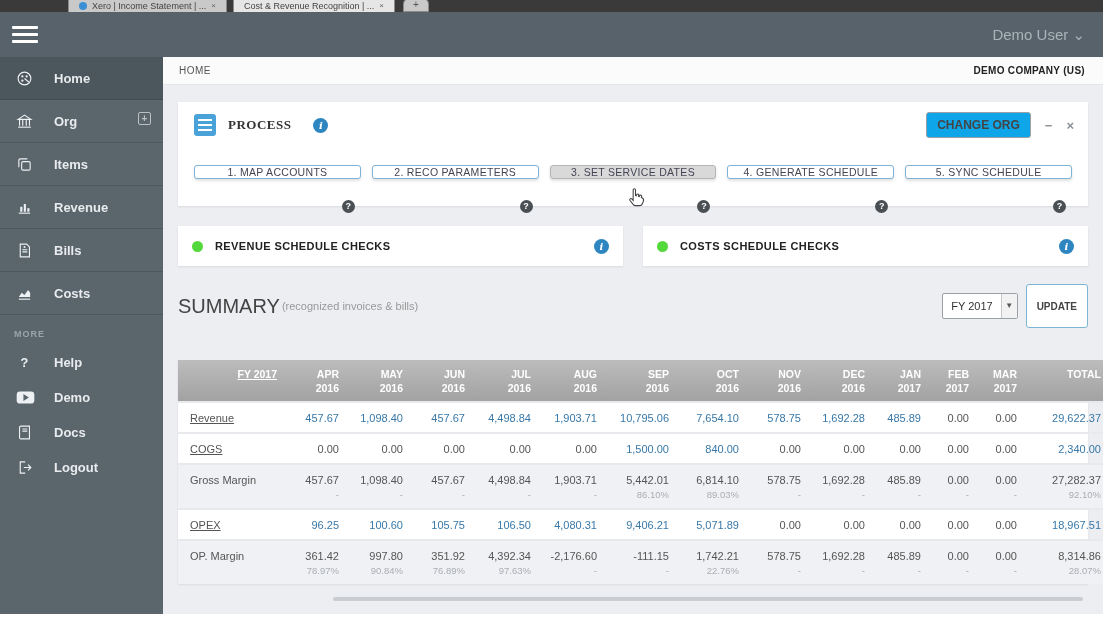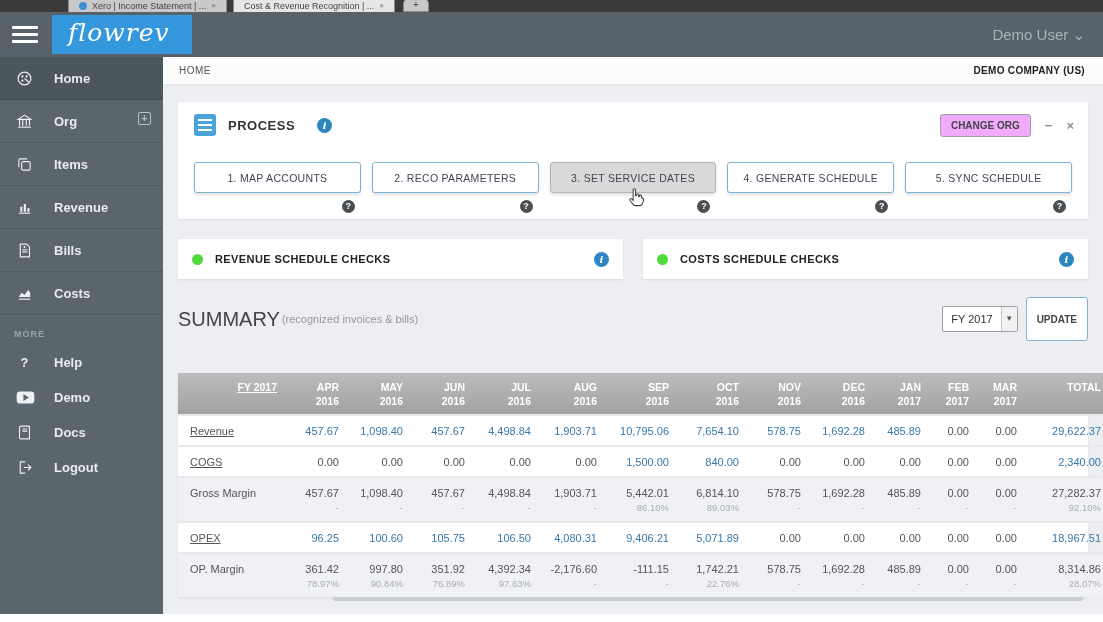--- a/index.html
+++ b/index.html
@@ -45,33 +45,33 @@
               align-items:center; justify-content:space-between; padding:0 18px 0 16px; }
   .crumb { font-size:10px; color:#555; letter-spacing:.5px; }
   .company { font-size:10px; font-weight:bold; color:#222; letter-spacing:.3px; }
 
   
   .process-card { background:#fff; margin:17px 15px 0 15px; box-shadow:0 1px 2px rgba(0,0,0,.08); }
   .process-head { display:flex; align-items:center; height:46px; padding:0 14px 0 16px; }
   .proc-ic { width:22px; height:22px; background:#4aa3d8; border-radius:3px; position:relative; margin-right:12px; }
   .proc-ic::before { content:""; position:absolute; left:4px; top:5px; width:14px; height:2px; background:#fff;
                      box-shadow:0 5px 0 #fff, 0 10px 0 #fff; }
-  .proc-title { font-size:13px; font-weight:bold; color:#333; letter-spacing:.5px; margin-right:22px; }
+  .proc-title { font-size:13px; font-weight:bold; color:#333; letter-spacing:.5px; margin-right:22px;font-family:Liberation Serif, serif; }
   .info-ic { width:15px; height:15px; background:#2e86c1; border-radius:50%; color:#fff; font-size:10px;
              font-weight:bold; text-align:center; line-height:15px; font-family:"DejaVu Serif", serif; font-style:italic; }
   .proc-sub { font-size:11px; color:#b5b5b5; margin-left:16px; }
   .proc-right { margin-left:auto; display:flex; align-items:center; gap:14px; }
-  .changeorg { border:1px solid #9aa0a6; background:#f0abfc; border-radius:3px; font-size:10px; font-weight:bold;
+  .changeorg { border:1px solid #9aa0a6; background:#0ea5e9; border-radius:3px; font-size:12px; font-weight:bold;
                color:#444; padding:5px 10px; cursor:pointer; }
   .winbtn { color:#8a9096; font-size:13px; font-weight:bold; cursor:pointer; }
 
   
   .steps-row { display:flex; justify-content:space-between; padding:14px 16px 26px 16px; }
   .step-wrap { position:relative; width:19%; }
-  .step-btn { width:100%; height:31px; background:#fff; border:1px solid #7db4d6; border-radius:3px;
+  .step-btn { width:100%; height:14px; background:#fff; border:1px solid #7db4d6; border-radius:3px;
               font-size:10.5px; color:#445; letter-spacing:.3px; box-shadow:0 2px 3px rgba(0,0,0,.12);
               cursor:pointer; font-family:"Liberation Sans", sans-serif; }
   .step-btn.active { background:#d9d9d9; border-color:#b5b5b5; }
   .helpq { position:absolute; right:6px; top:38px; width:13px; height:13px; background:#4a4f54; border-radius:50%;
            color:#fff; font-size:9px; font-weight:bold; text-align:center; line-height:13px; cursor:pointer; }
   .cursor-svg { position:absolute; left:46%; top:24px; width:20px; height:22px; pointer-events:none; }
 
   
   .checks-row { display:flex; gap:20px; margin:20px 15px 0 15px;align-items:flex-end; }
   .check-card { flex:1; background:#fff; height:40px; display:flex; align-items:center; padding:0 14px;
@@ -128,21 +128,20 @@
   </div>
   <div class="newtab">+</div>
 </div>
 
 <div class="apphead">
   <div class="burger">
       <div></div>
       <div></div>
       <div></div>
     </div>
-  <div class="logo">flowrev</div>
   <div class="userbox">Demo User ⌄</div>
 </div>
 
 <div class="shell">
 
   <div class="sidebar">
     <div id="side-main">
         <div class="side-item active">
           <span class="ic">
             <svg width="17" height="17" viewBox="0 0 24 24">

